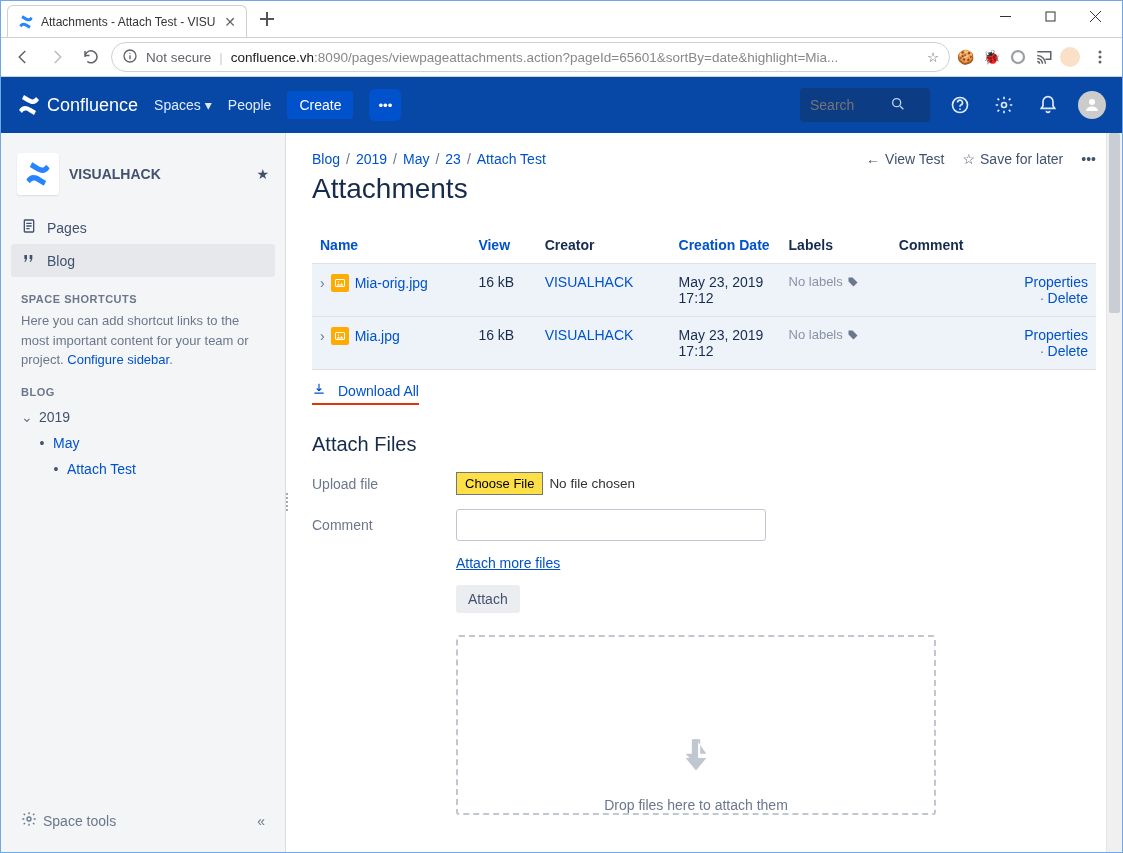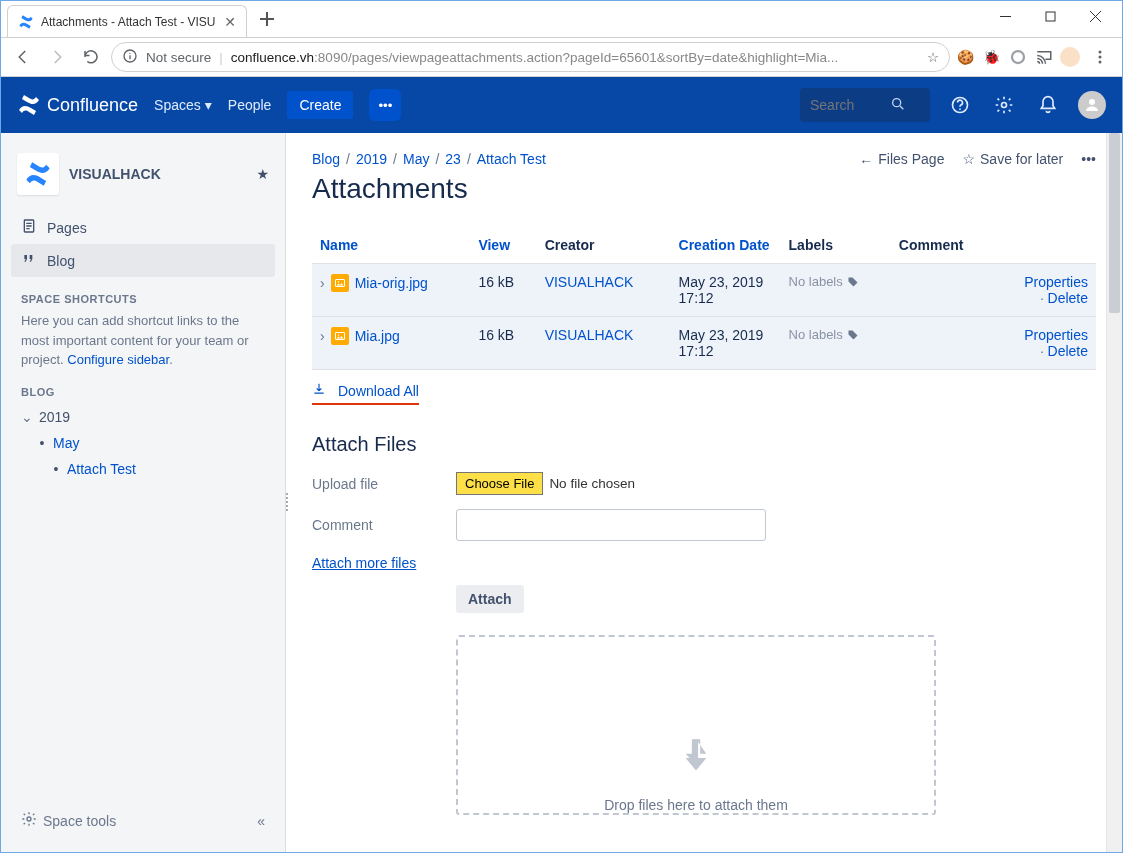--- a/index.html
+++ b/index.html
@@ -93,22 +93,22 @@
 
 .download-all { display:inline-flex; align-items:center; gap:12px; color:#0052cc; text-decoration:none; margin-top:12px; border-bottom:2px solid #de350b; padding-bottom:4px; }
 
 h2.section { font-size:20px; font-weight:500; margin: 28px 0 16px; color:#172b4d; }
 .form-row { display:flex; align-items:center; gap:14px; margin-bottom:14px; }
 .form-row label { width:130px; text-align:left; color:#6b778c; font-size:14px; }
 .choose-wrap { display:flex; align-items:center; gap:6px; }
 .choose-btn { border:1px solid #767676; background:#fde047; padding:3px 8px; font-size:13px; }
 .no-file { color:#333; font-size:13.5px; }
 .comment-input { width:310px; height:32px; border:1px solid #c1c7d0; border-radius:3px; padding:0 8px; }
-.attach-more { color:#0052cc; display:inline-block; margin-bottom:14px; }
-.attach-btn { margin-left:144px; background:rgba(9,30,66,.08); border:none; padding:6px 12px; border-radius:3px; color:#42526e; font-size:14px;font-weight:bold; }
+.attach-more { color:#0052cc; margin-left:144px; display:inline-block; margin-bottom:14px; }
+.attach-btn { margin-left:144px; background:rgba(9,30,66,.08); border:none; padding:6px 12px; border-radius:3px; color:#42526e; font-size:14px; }
 
 .dropzone { margin:22px 0 0 144px; width:480px; height:180px; border:2px dashed #c1c7d0; border-radius:3px; display:flex; flex-direction:column; align-items:center; justify-content:flex-end; gap:14px; color:#6b778c; }
 .dropzone svg { width:50px; height:50px; fill:#c1c7d0; }
 .splitter { position:relative; }
 .splitter::after { content:''; position:absolute; left:-6px; top:360px; width:4px; height:18px; border-left:2px dotted #aaa; border-right:2px dotted #aaa; }
 </style>
 </head>
 <body>
 
 <div class="window">
@@ -319,21 +319,21 @@
               <span>/</span>
             <a href="#">May</a>
               <span>/</span>
             <a href="#">23</a>
               <span>/</span>
             <a href="#">Attach Test</a>
           </div>
           <div class="page-actions">
             <div class="act">
                 <span>←</span>
-                <span>Files Page</span>
+                <span>View Test</span>
               </div>
             <div class="act">
                 <span>☆</span>
                 <span>Save for later</span>
               </div>
             <div class="act">•••</div>
           </div>
         </div>
         <h1 class="page-title">Attachments</h1>
 

